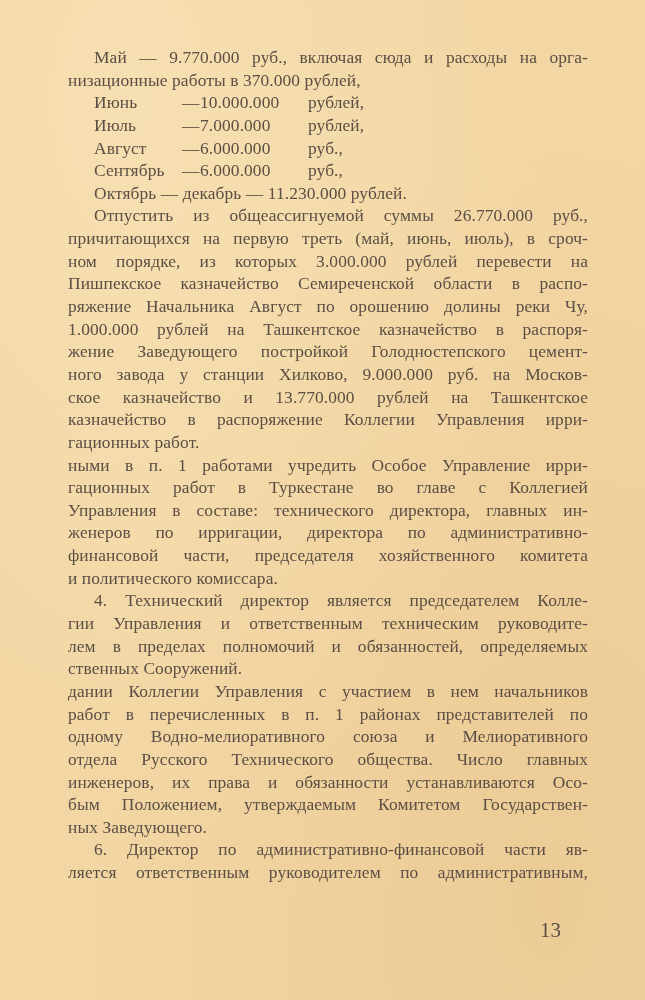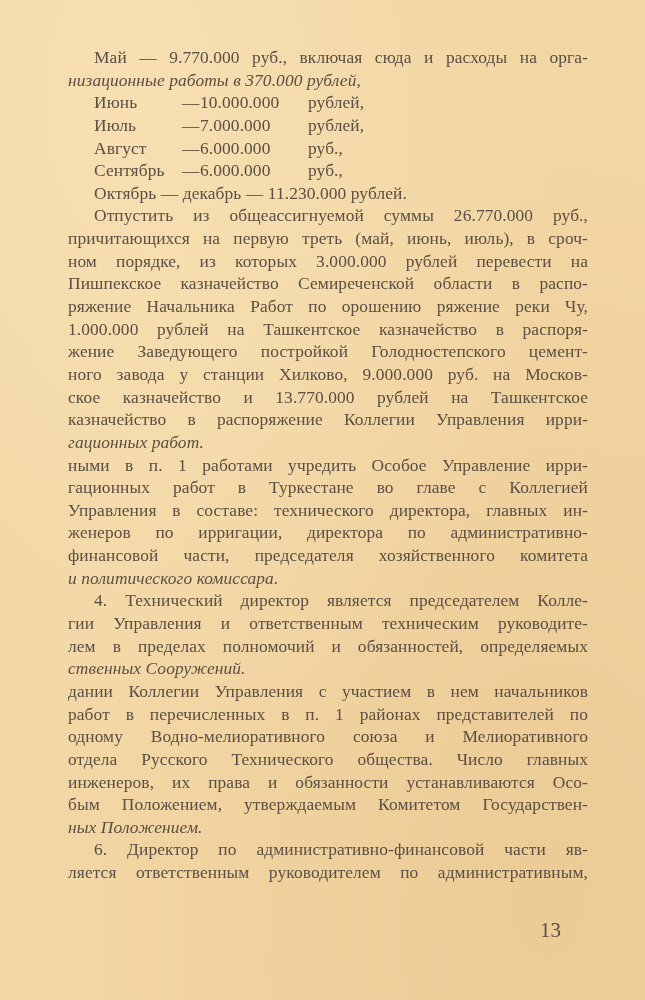--- a/index.html
+++ b/index.html
@@ -17,21 +17,21 @@
   .page {
     position: absolute; left: 48px; top: 46px; width: 520px;
     font-size: 17.4px; line-height: 22.65px;
     letter-spacing: 0.1px;
     margin-left: 20px;
   }
   .line {
     display: block; white-space: nowrap; height: 22.65px;
     text-align: justify; text-align-last: justify;
   }
-  .line.last { text-align-last: left; font-style: italic; }
+  .line.last { text-align-last: left; }
   .line.ind { padding-left: 26px; }
   .month-row { display: block; height: 22.65px; padding-left: 26px; white-space: nowrap; }
   .month-row .m { display: inline-block; width: 88px; }
   .month-row .dash { display: inline-block; width: 18px; }
   .month-row .amt { display: inline-block; width: 100px; text-align: left; margin-right: 8px; }
   .page-number {
     position: absolute; left: 540px; top: 918px; font-size: 21px;
     font-family: "Liberation Serif", "DejaVu Serif", serif; color: #5b4e44;
   }
 </style>
@@ -61,21 +61,21 @@
     <div class="month-row">
       <span>Октябрь — декабрь — 11.230.000 рублей.</span>
     </div>
   </div>
 
   <div>
     <span class="line ind">Отпустить из общеассигнуемой суммы 26.770.000 руб.,</span>
     <span class="line">причитающихся на первую треть (май, июнь, июль), в сроч-</span>
     <span class="line">ном порядке, из которых 3.000.000 рублей перевести на</span>
     <span class="line">Пишпекское казначейство Семиреченской области в распо-</span>
-    <span class="line">ряжение Начальника Работ по орошению ряжение реки Чу,</span>
+    <span class="line">ряжение Начальника Август по орошению долины реки Чу,</span>
     <span class="line">1.000.000 рублей на Ташкентское казначейство в распоря-</span>
     <span class="line">жение Заведующего постройкой Голодностепского цемент-</span>
     <span class="line">ного завода у станции Хилково, 9.000.000 руб. на Москов-</span>
     <span class="line">ское казначейство и 13.770.000 рублей на Ташкентское</span>
     <span class="line">казначейство в распоряжение Коллегии Управления ирри-</span>
     <span class="line last">гационных работ.</span>
   </div>
 
   <div>
     <span class="line">ными в п. 1 работами учредить Особое Управление ирри-</span>
@@ -93,21 +93,21 @@
     <span class="line last">ственных Сооружений.</span>
   </div>
 
   <div>
     <span class="line">дании Коллегии Управления с участием в нем начальников</span>
     <span class="line">работ в перечисленных в п. 1 районах представителей по</span>
     <span class="line">одному Водно-мелиоративного союза и Мелиоративного</span>
     <span class="line">отдела Русского Технического общества. Число главных</span>
     <span class="line">инженеров, их права и обязанности устанавливаются Осо-</span>
     <span class="line">бым Положением, утверждаемым Комитетом Государствен-</span>
-    <span class="line last">ных Положением.</span>
+    <span class="line last">ных Заведующего.</span>
   </div>
 
   <div>
     <span class="line ind">6. Директор по административно-финансовой части яв-</span>
     <span class="line">ляется ответственным руководителем по административным,</span>
   </div>
 </div>
 
 <div class="page-number">13</div>
 

